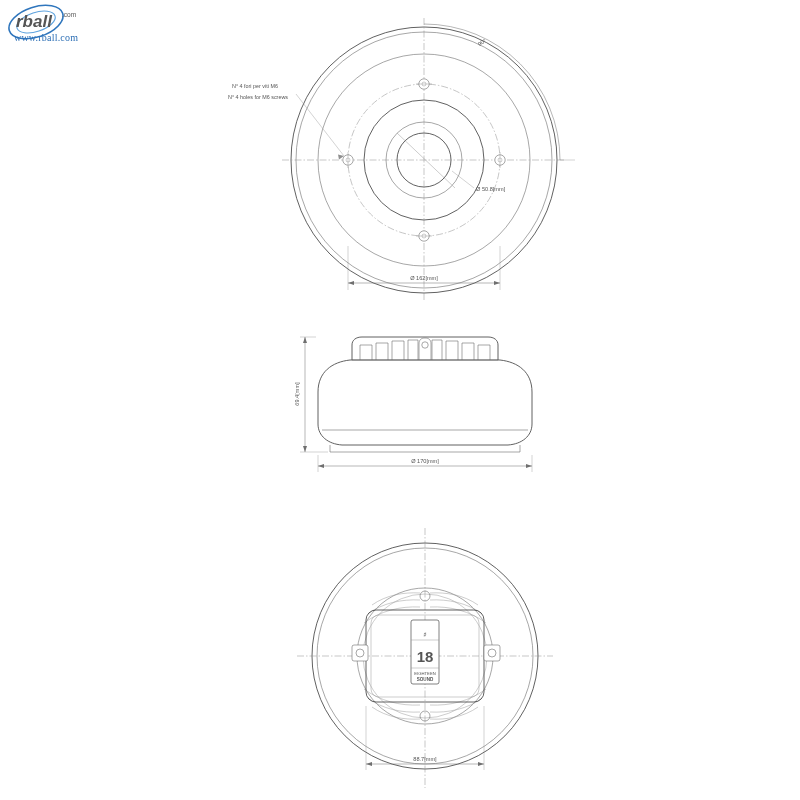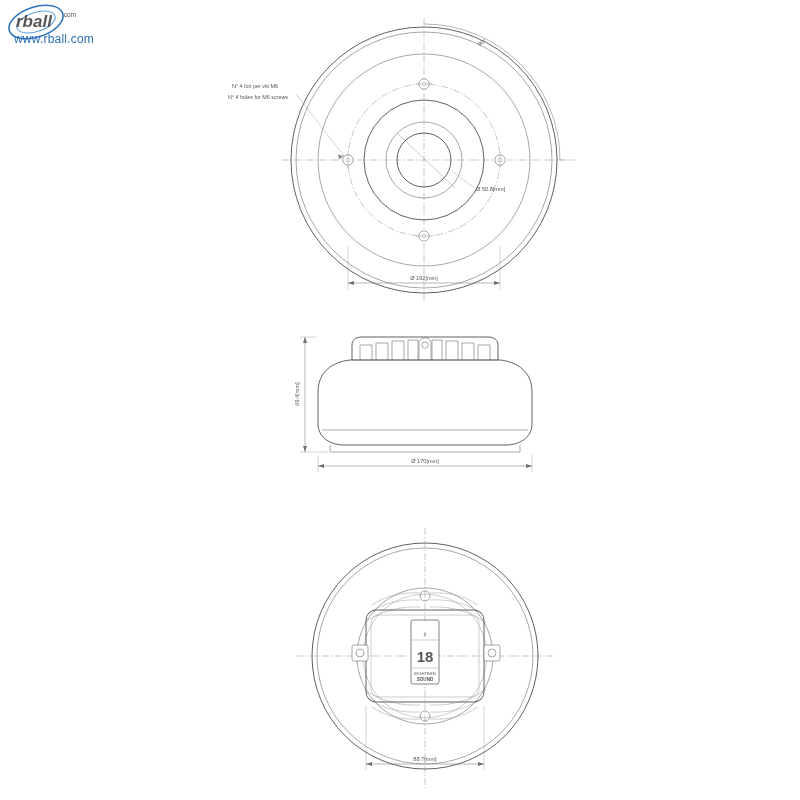--- a/index.html
+++ b/index.html
@@ -26,24 +26,24 @@
     left: 6px;
     top: 4px;
     width: 120px;
     height: 46px;
     pointer-events: none;
   }
   .wm-text {
     position: absolute;
     left: 8px;
     top: 28px;
-    font-size: 12px;
+    font-size: 10px;
     color: #2d6fb5;
     letter-spacing: 0.2px;
-    font-family: Liberation Sans, sans-serif;
+    font-family: Liberation Serif, serif;
   }
   svg text {
     font-family: "Liberation Sans", sans-serif;
     fill: #555555;
   }
   .dim-txt { font-size: 5.6px; }
   .note-txt { font-size: 5.4px; }
   .ln-thin { stroke: #6b6b6b; fill: none; stroke-width: 0.6; }
   .ln-med { stroke: #4f4f4f; fill: none; stroke-width: 0.9; }
   .ln-light { stroke: #9a9a9a; fill: none; stroke-width: 0.5; }

